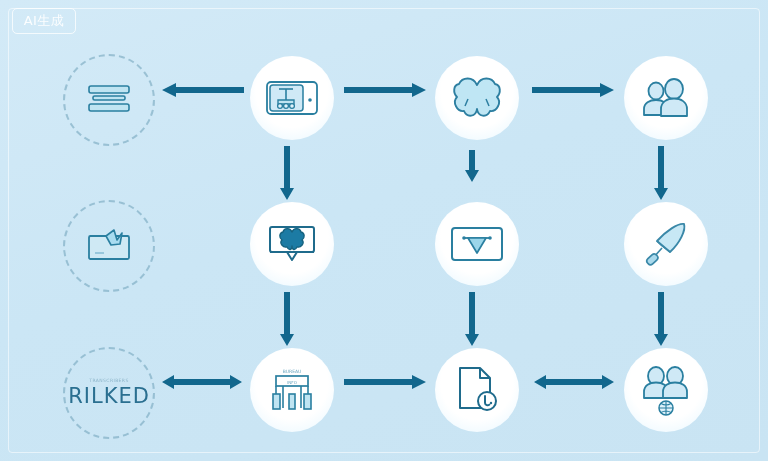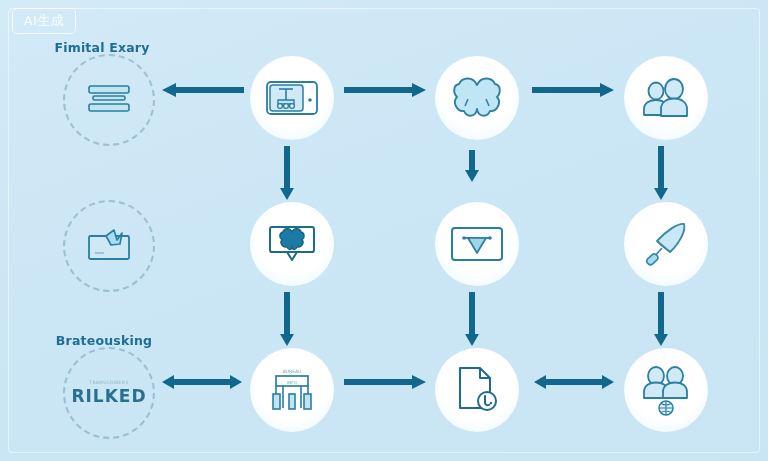--- a/index.html
+++ b/index.html
@@ -52,21 +52,21 @@
     position:absolute;
     color:#1d6e94;
     font-size:12.5px;
     font-weight:bold;
     letter-spacing:.2px;
     white-space:nowrap;
     text-align:center;
     font-family:"DejaVu Sans", sans-serif;
   }
   .ghost-caption{
-    color:#2a6f90;font-weight:bold;font-size:17px;letter-spacing:1px;
+    color:#2a6f90;font-weight:normal;font-size:21px;letter-spacing:1px;
     font-family:"DejaVu Sans", sans-serif;
     text-align:right;
   }
   .ghost-subcaption{
     color:rgba(90,140,165,.55);font-size:4.5px;letter-spacing:.4px;
     font-family:"DejaVu Sans", sans-serif;
     margin-bottom:1px;
   }
 
   
@@ -75,22 +75,20 @@
 </style>
 </head>
 <body>
 
 <div id="stage">
 
   <div id="frame"></div>
 
   <div id="watermark">AI生成</div>
 
-  <div class="label" style="left:102px;top:40px;transform:translateX(-50%);">Fimital Exary</div>
-  <div class="label" style="left:104px;top:333px;transform:translateX(-50%);">Brateousking</div>
 
   <div class="ghost" style="left:63px;top:54px;">
     <span>
       <svg width="46" height="34" viewBox="0 0 46 34">
         <rect x="3" y="3" width="40" height="7" rx="2" fill="#bfe4f2" stroke="#2a7fa0" stroke-width="1.6"></rect>
         <rect x="7" y="13" width="32" height="4" rx="1.6" fill="#bfe4f2" stroke="#2a7fa0" stroke-width="1.6"></rect>
         <rect x="3" y="21" width="40" height="7" rx="2" fill="#bfe4f2" stroke="#2a7fa0" stroke-width="1.6"></rect>
       </svg>
     </span>
   </div>

